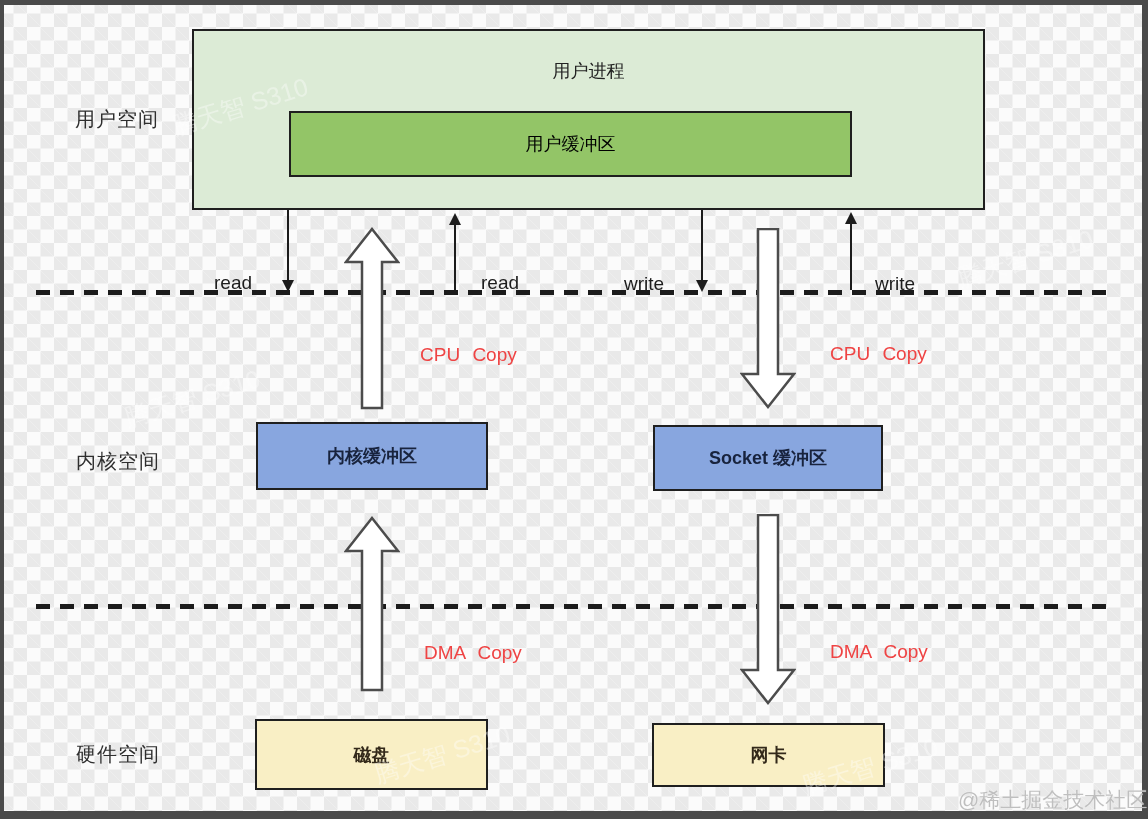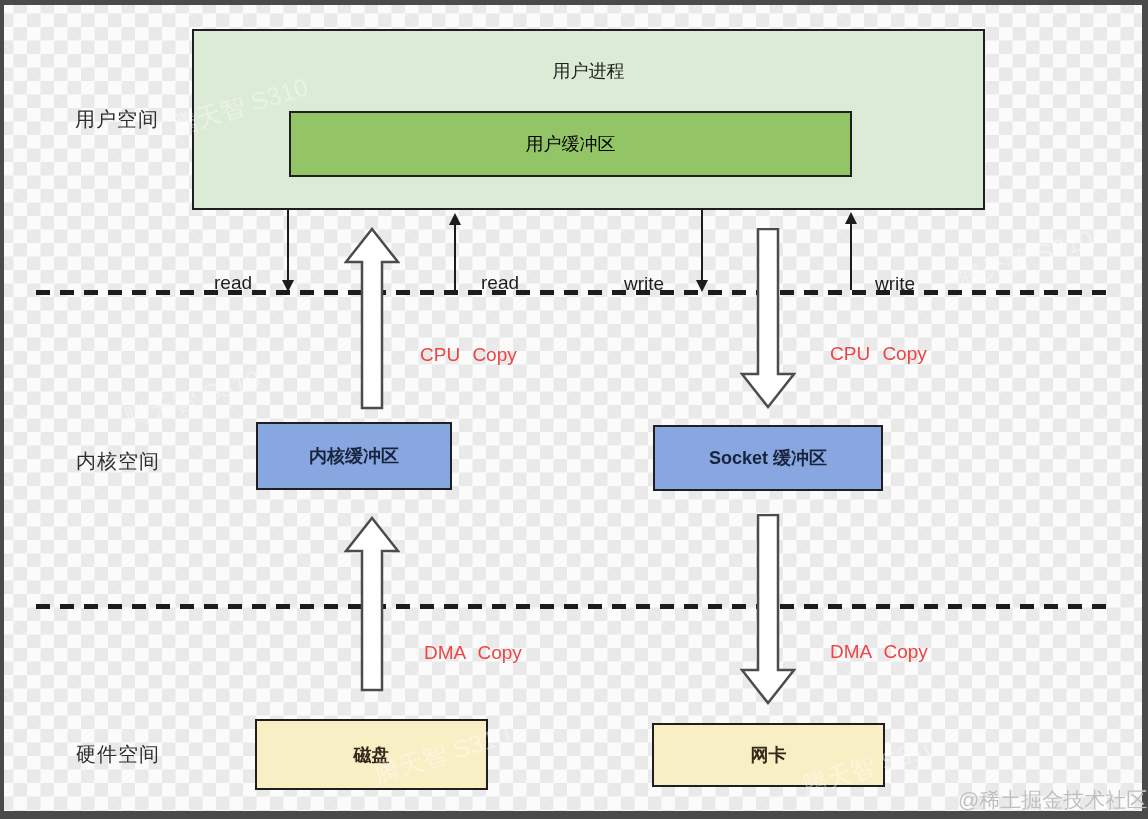--- a/index.html
+++ b/index.html
@@ -95,21 +95,21 @@
 <div class="abs side-label" style="left:76px;top:448px;">内核空间</div>
 <div class="abs side-label" style="left:76px;top:741px;">硬件空间</div>
 
 <div class="abs box green-outer" style="left:192px;top:29px;width:793px;height:181px;">
   <div class="box-title">用户进程</div>
 </div>
 <div class="abs box green-inner" style="left:289px;top:111px;width:563px;height:66px;">
   <span>用户缓冲区</span>
 </div>
 
-<div class="abs box blue" style="left:256px;top:422px;width:196px;height:68px;">
+<div class="abs box blue" style="left:256px;top:422px;width:232px;height:68px;">
   <span>内核缓冲区</span>
 </div>
 <div class="abs box blue" style="left:653px;top:425px;width:230px;height:66px;">
   <span>Socket 缓冲区</span>
 </div>
 
 <div class="abs box yellow" style="left:255px;top:719px;width:233px;height:71px;">
   <span>磁盘</span>
 </div>
 <div class="abs box yellow" style="left:652px;top:723px;width:233px;height:64px;text-align:center;">

